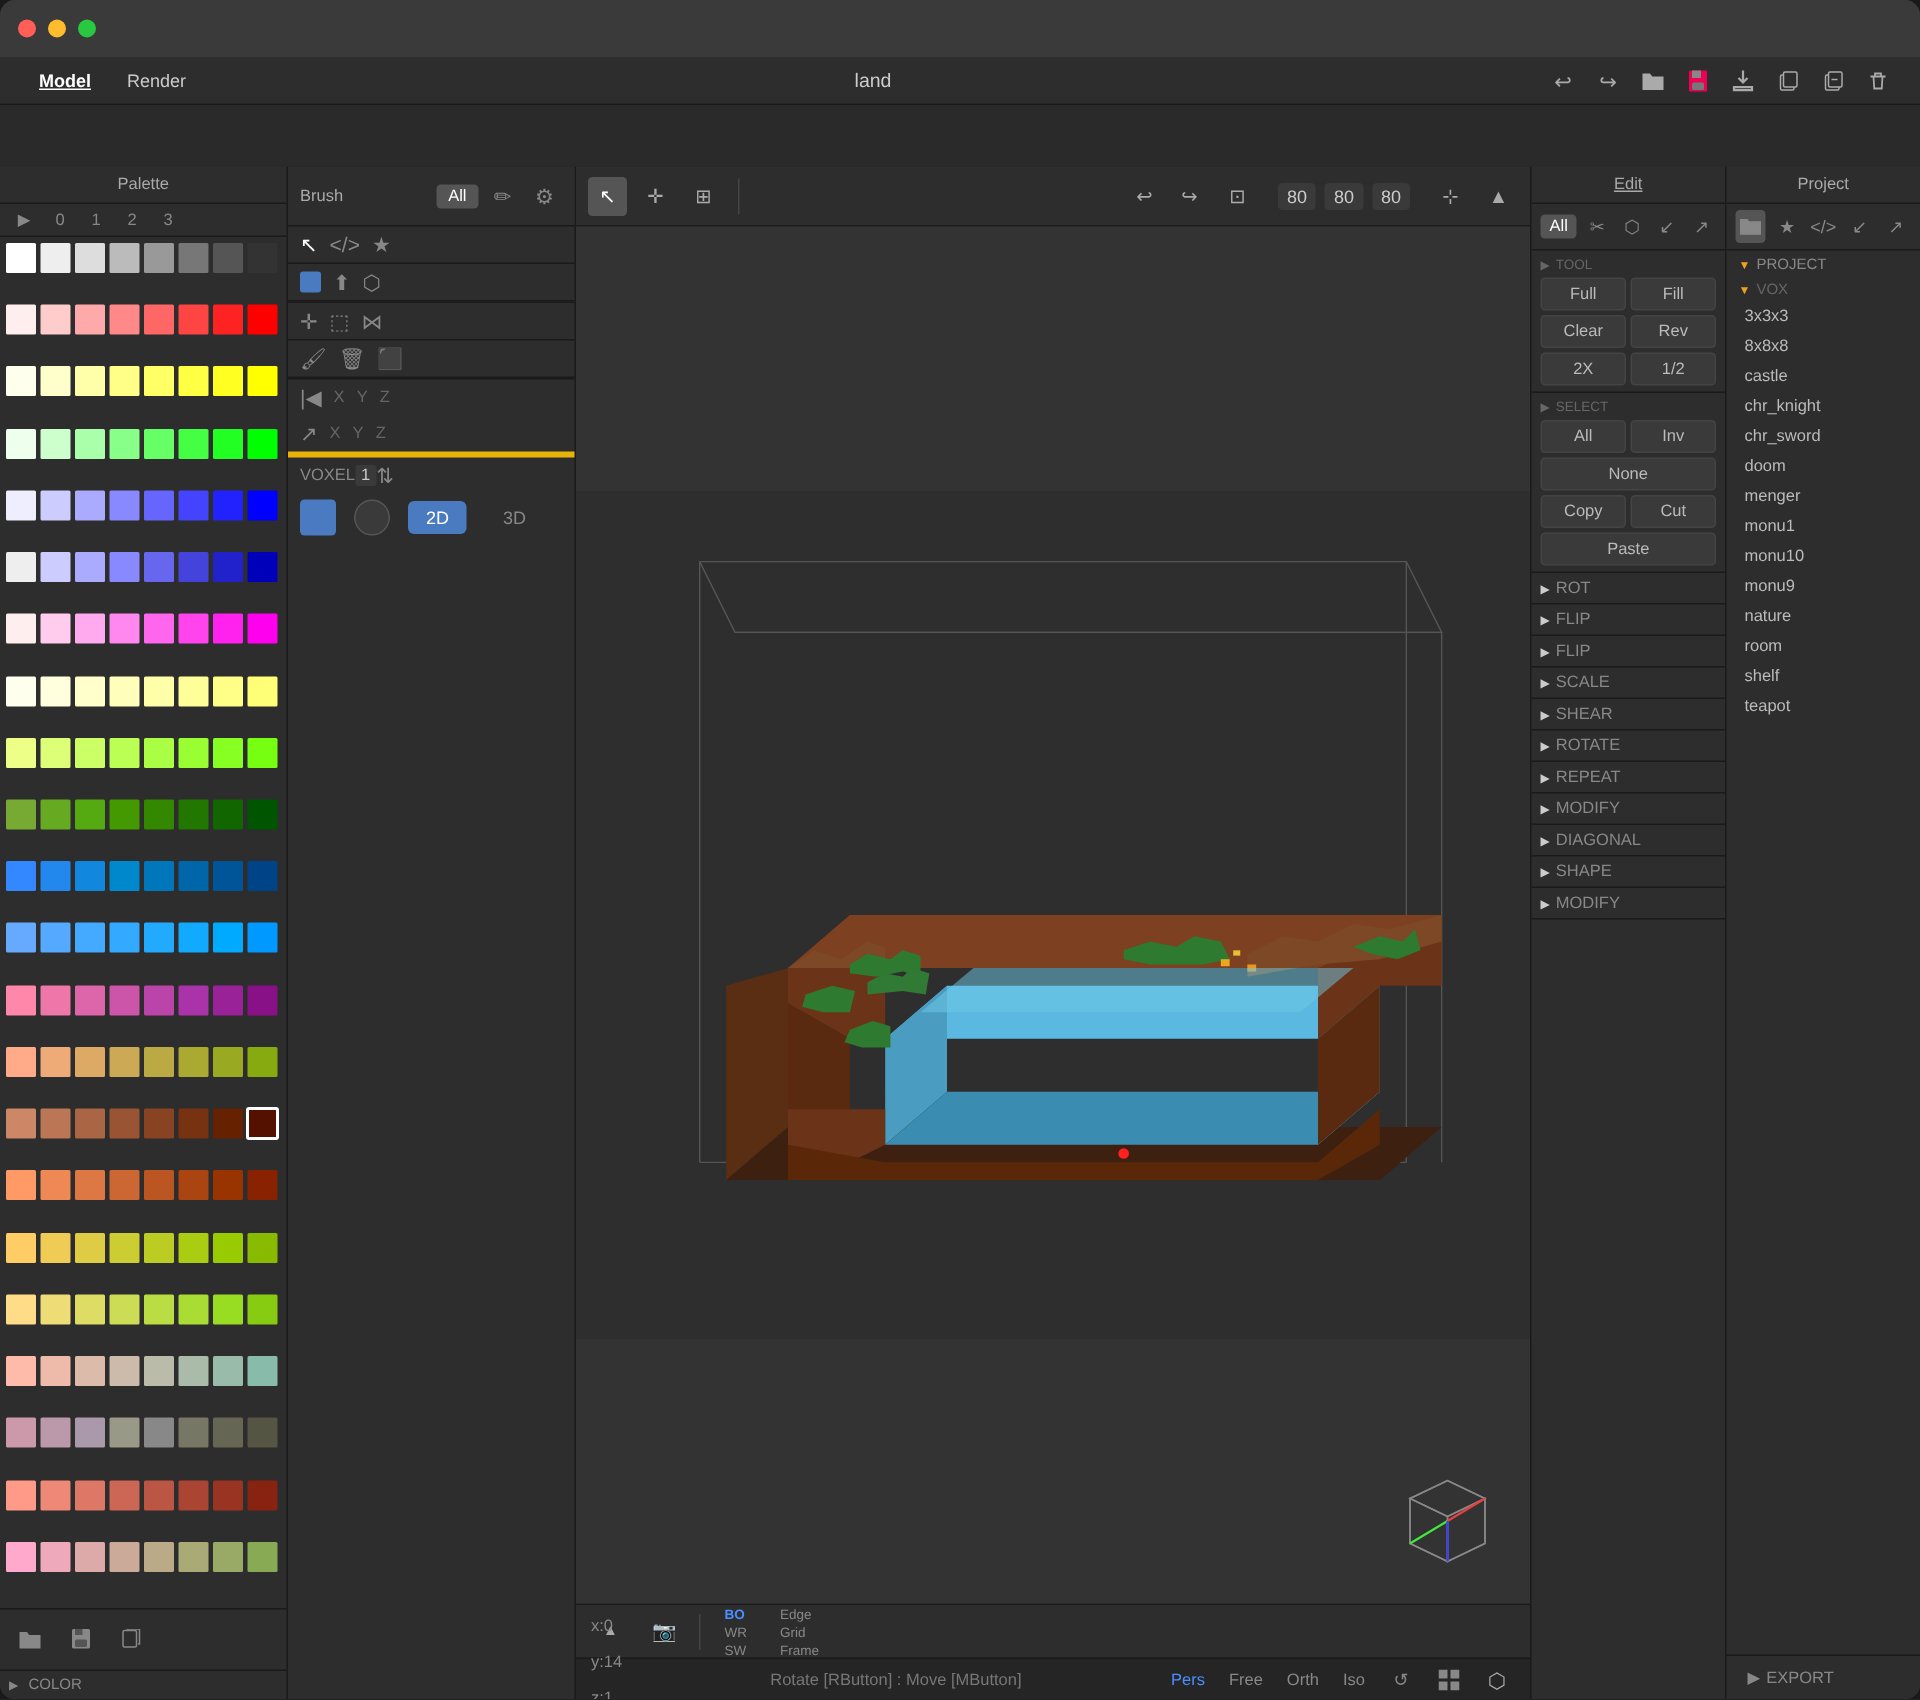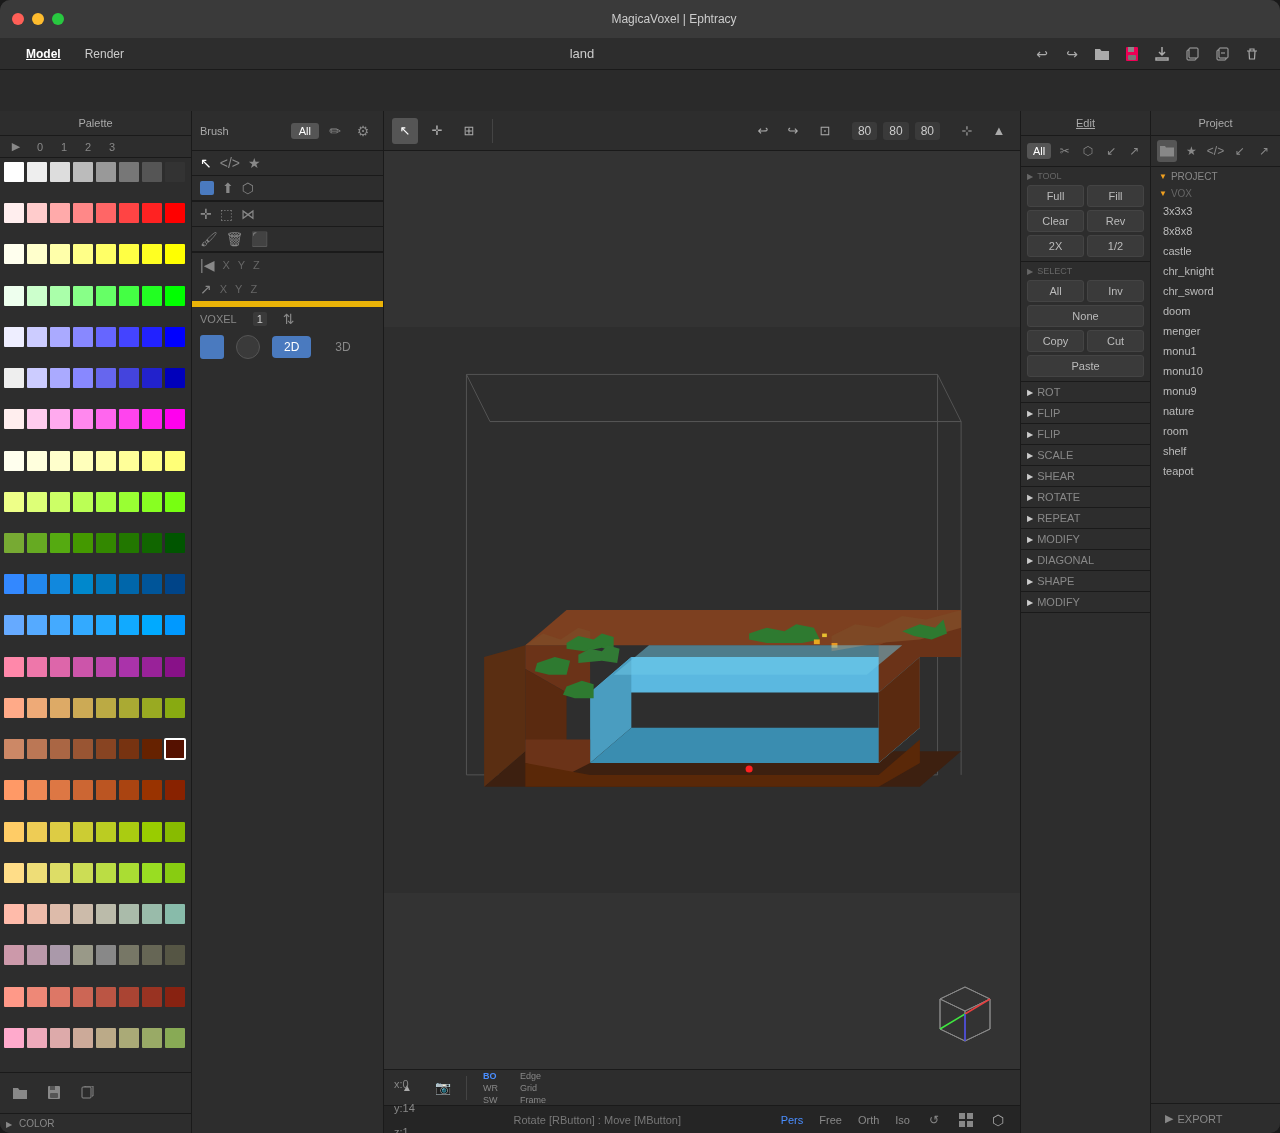--- a/index.html
+++ b/index.html
@@ -255,22 +255,22 @@
       align-items: center;
       gap: 8px;
       padding: 4px 8px;
     }
     .transform-icon { color: #888; font-size: 14px; }
     .transform-label { color: #666; font-size: 11px; }
     .voxel-row {
       display: flex;
       align-items: center;
       padding: 4px 8px;
-      gap: 16px;
-      border-top: 6px solid #eab308;
+      gap: 0;
+      border-top: 4px solid #eab308;
     }
     .voxel-label { color: #888; font-size: 11px; }
     .voxel-value { color: #ccc; font-size: 11px; background: #3a3a3a; padding: 1px 4px; border-radius: 2px; }
     .brush-shape-row {
       display: flex;
       align-items: center;
       gap: 12px;
       padding: 4px 8px;
     }
     .shape-btn {
@@ -576,21 +576,20 @@
 <body>
 
 <div class="window">
 
   <div class="titlebar">
     <div class="traffic-lights">
       <div class="tl tl-red"></div>
       <div class="tl tl-yellow"></div>
       <div class="tl tl-green"></div>
     </div>
-    <div class="titlebar-title">MagicaVoxel | Ephtracy</div>
   </div>
 
   <div class="menubar">
     <div class="menu-item active">Model</div>
     <div class="menu-item">Render</div>
     <div class="menubar-center">land</div>
     <div class="menubar-right">
       <div class="icon-btn">↩</div>
       <div class="icon-btn">↪</div>
       <div class="icon-btn">

